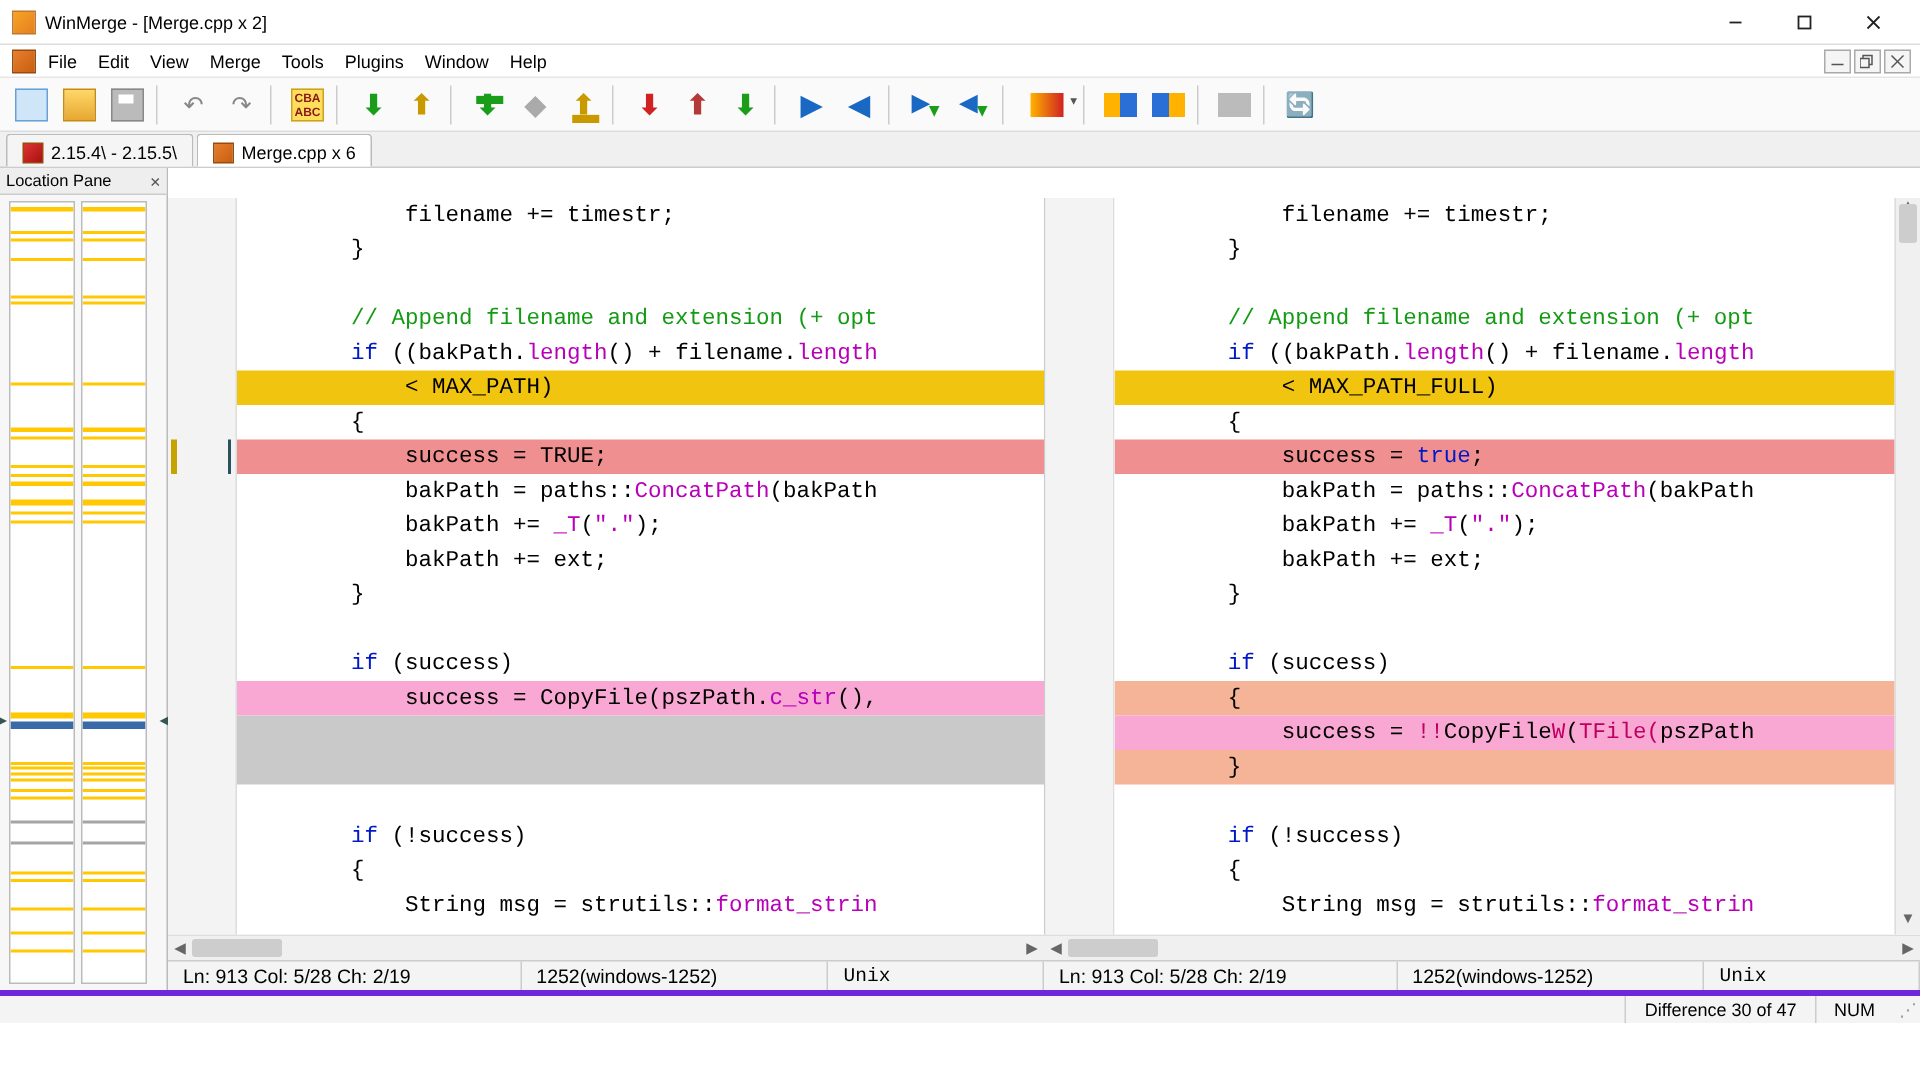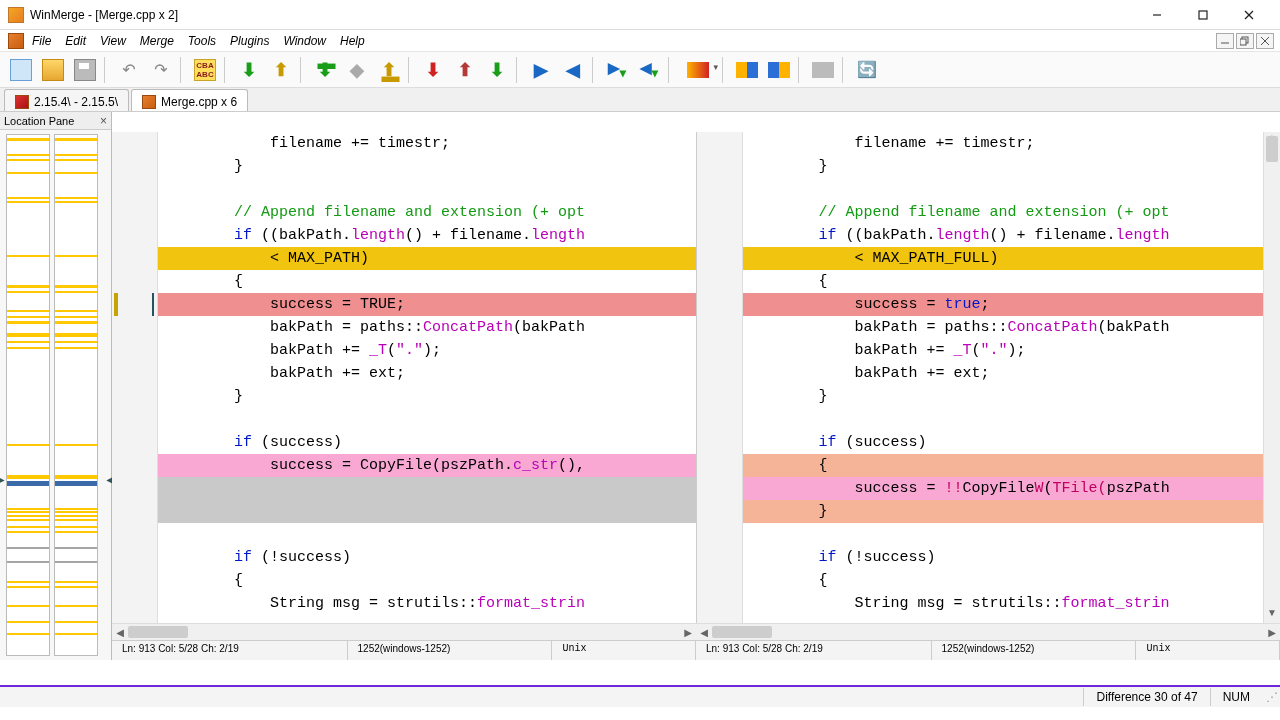--- a/index.html
+++ b/index.html
@@ -10,21 +10,21 @@
 .titlebar .app-icon { width: 16px; height: 16px; background: linear-gradient(135deg,#f5a623,#e67e22); border: 1px solid #c0772b; margin-right: 6px; }
 .titlebar .title-text { flex: 1; font-size: 12px; }
 .titlebar .win-controls { display: flex; gap: 0; }
 .titlebar .win-btn { width: 46px; height: 30px; display: flex; align-items: center; justify-content: center; font-family: "Segoe MDL2 Assets", sans-serif; font-size: 10px; cursor: pointer; }
 .titlebar .win-btn svg { stroke:#222; stroke-width:1.2; fill:none; }
 
 
 .inner-ctrl-row { height: 22px; display:flex; align-items:center; padding: 0 6px 0 8px; border-bottom:1px solid #e6e6e6;}
 .inner-ctrl-row .app-icon2 { width:16px; height:16px; background: linear-gradient(135deg,#e87f2e,#c75e11); border:1px solid #9a4a0c; margin-right:8px; display:inline-block;}
 .inner-ctrl-row .menu { display:flex; gap:14px; }
-.inner-ctrl-row .menu span { cursor:pointer;font-style:italic; }
+.inner-ctrl-row .menu span { cursor:pointer; }
 .inner-ctrl-row .spacer { flex:1; }
 .inner-ctrl-row .mini-btn { width:18px; height:16px; border:1px solid #aaa; display:flex; align-items:center; justify-content:center; margin-left:2px; background:#f5f5f5; cursor:pointer;}
 .inner-ctrl-row .mini-btn svg{stroke:#555; stroke-width:1; fill:none;}
 
 
 .toolbar { height: 36px; display:flex; align-items:center; padding:2px 6px; gap:2px; border-bottom:1px solid #ddd; background:#fafafa;}
 .tb-btn { width:30px; height:30px; display:flex; align-items:center; justify-content:center; border:1px solid transparent; cursor:pointer;}
 .tb-sep { width:6px; height:26px; border-left:1px solid #ccc; margin:0 2px;}
 
 
@@ -86,26 +86,26 @@
 .mini-scroll .thumb{position:absolute; left:2px; right:2px; top:4px; height:26px; background:#cdcdcd; border-radius:2px;}
 .mini-scroll .arrow-up,.mini-scroll .arrow-down{position:absolute; left:0; right:0; height:16px; text-align:center; color:#666; font-size:10px;}
 .mini-scroll .arrow-up{top:0;} .mini-scroll .arrow-down{bottom:0;}
 .h-scroll{height:17px; display:flex; background:#f0f0f0; border-top:1px solid #ddd;}
 .h-scroll .hs{flex:1; position:relative;}
 .h-scroll .hs .thumb{position:absolute; top:2px; bottom:2px; left:16px; width:60px; background:#cdcdcd; border-radius:2px;}
 .h-scroll .hs .al,.h-scroll .hs .ar{position:absolute; top:0; bottom:0; width:16px; text-align:center; color:#666; font-size:10px; line-height:17px;}
 .h-scroll .hs .al{left:0;} .h-scroll .hs .ar{right:0;}
 
 
-.pane-status { height:20px; display:flex; font-size:10px; background:#f4f4f4; border-top:1px solid #ccc;}
+.pane-status { height:20px; display:flex; font-size:13px; background:#f4f4f4; border-top:1px solid #ccc;}
 .pane-status .cell{flex:1; display:flex;}
 .pane-status .sub{padding:2px 10px; border-right:1px solid #ccc; white-space:nowrap; overflow:hidden;}
 .pane-status .cell .sub:last-child{border-right:1px solid #ccc;font-family:Liberation Mono, monospace;}
 
-.app-status { height:22px; display:flex; align-items:center; font-size:12px; background:#f4f4f4; border-top:2px solid #6d28d9;margin-top:25px;}
+.app-status { height:22px; display:flex; align-items:center; font-size:12px; background:#f4f4f4; border-top:4px solid #6d28d9;}
 .app-status .seg{padding:2px 12px; border-left:1px solid #ccc; border-right:1px solid #ccc; margin-left:auto;}
 .app-status .seg.num{border:none;}
 .grip{width:18px; font-size:12px; color:#999; text-align:right; padding-right:2px;}
 </style>
 </head>
 <body>
 
 <div class="titlebar">
   <span class="app-icon"></span>
   <span class="title-text">WinMerge - [Merge.cpp x 2]</span>

